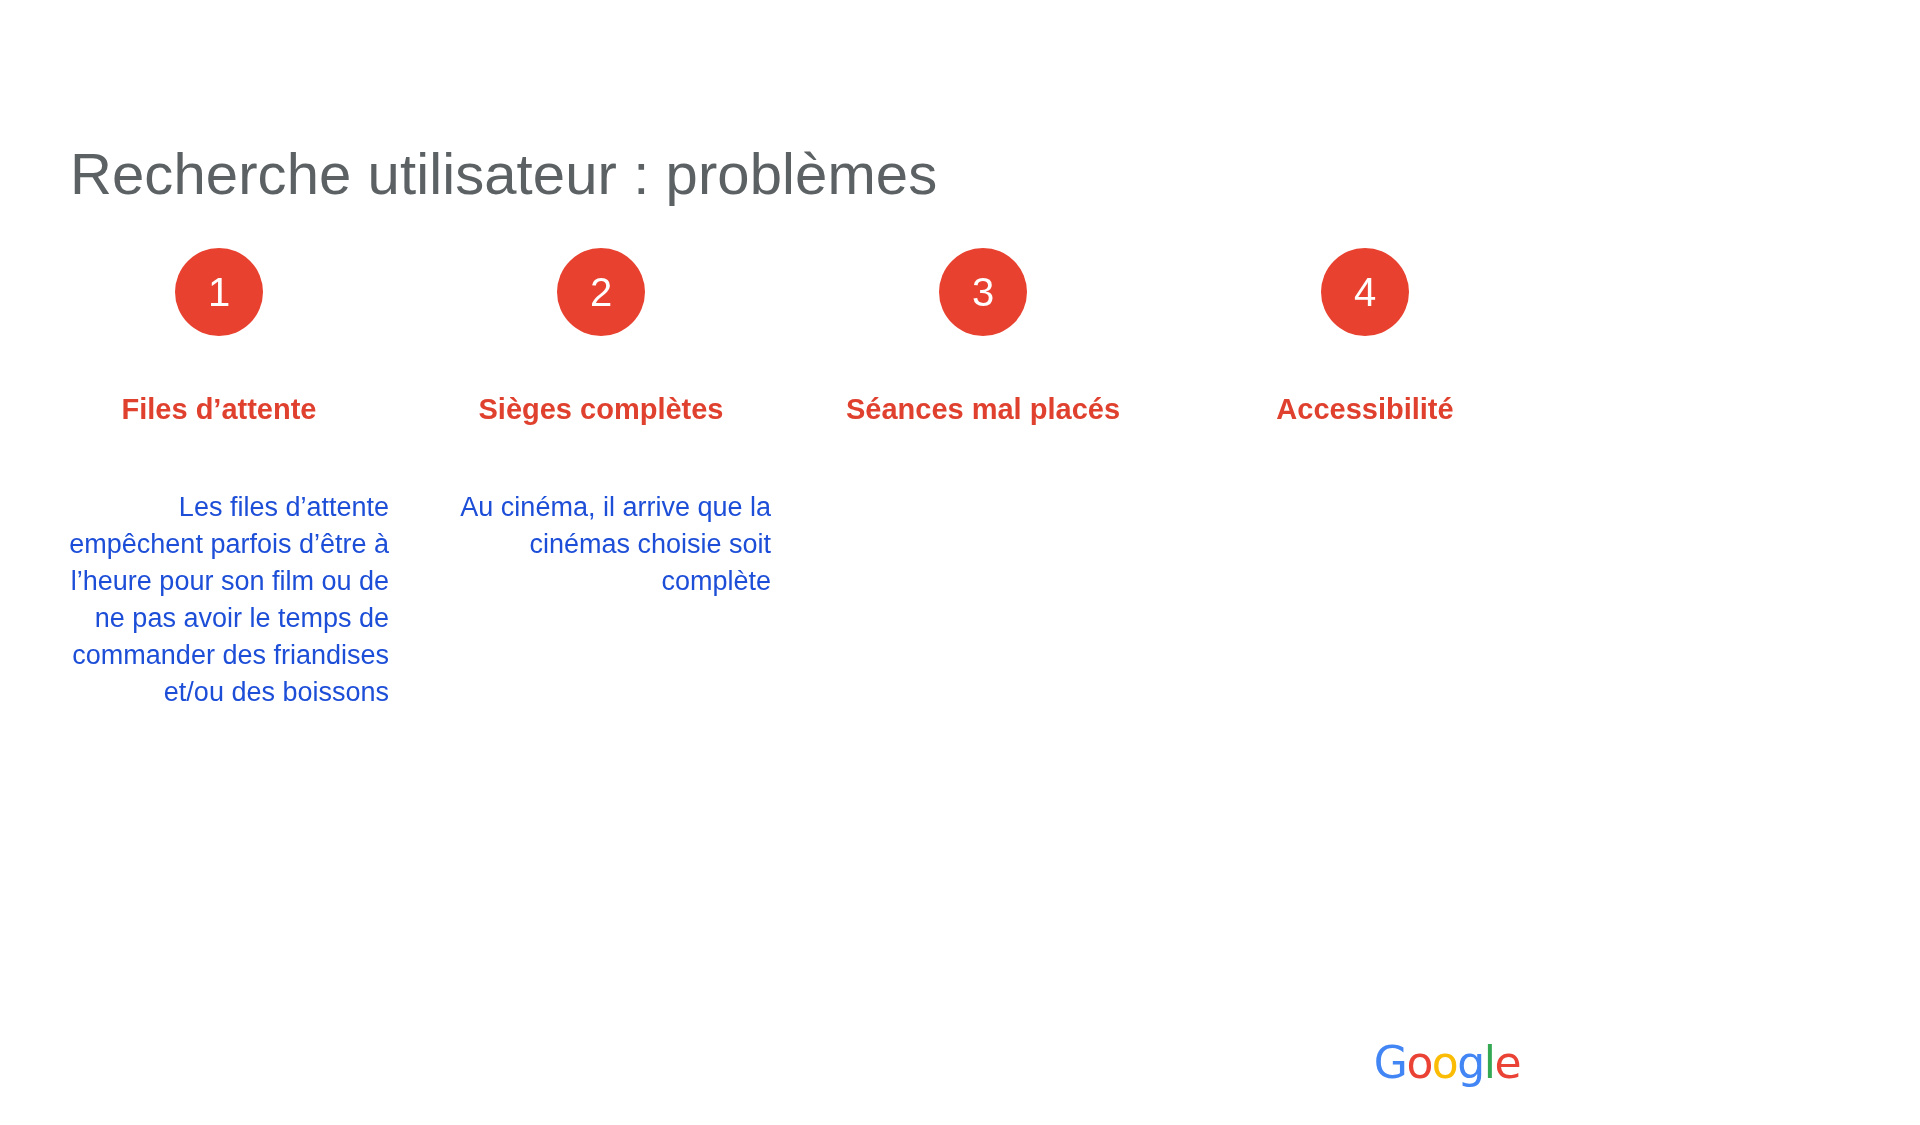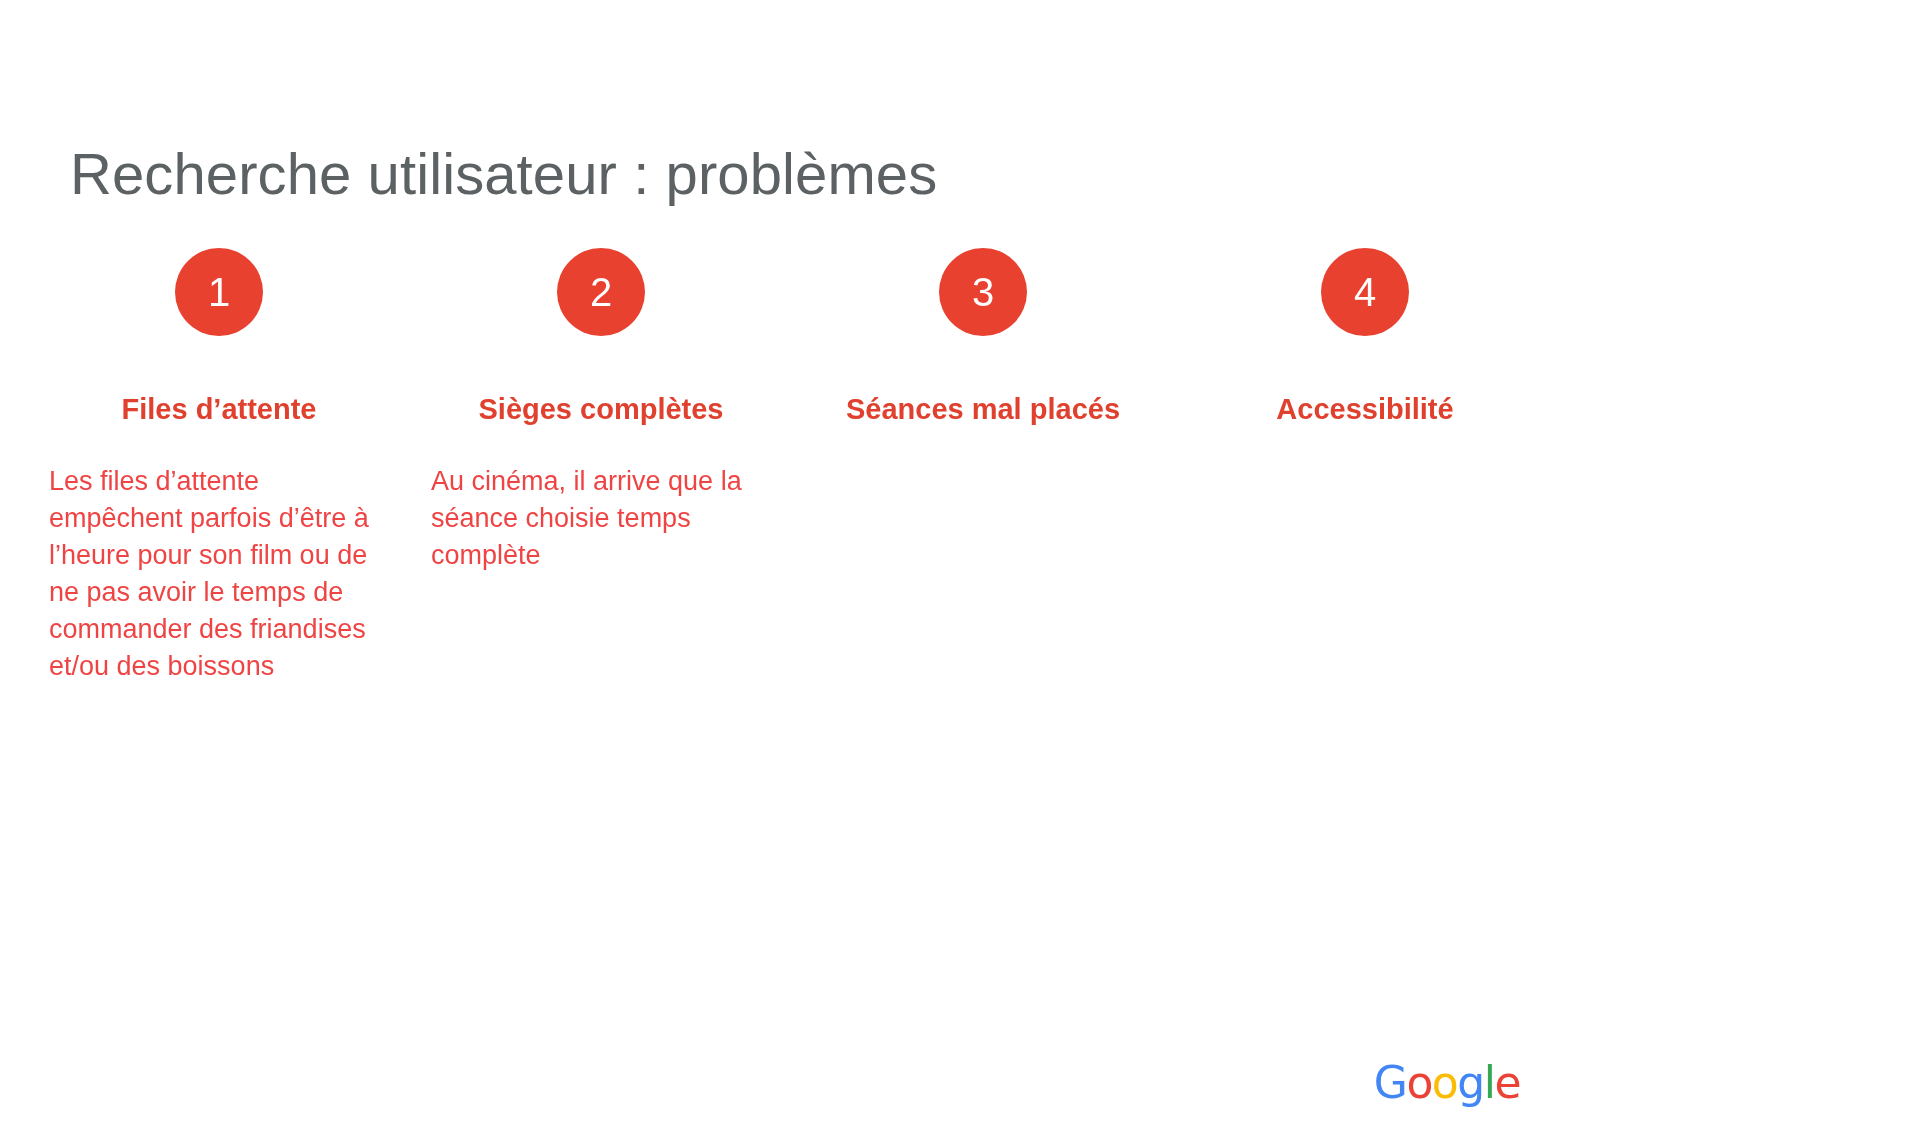--- a/index.html
+++ b/index.html
@@ -78,34 +78,34 @@
     margin-top: 56px;
     font-size: 29px;
     font-weight: bold;
     color: #e0412f;
     text-align: right;
     line-height: 1.2;
     white-space: nowrap;
   }
 
   .col-body {
-    margin-top: 36px;
+    margin-top: 62px;
     font-size: 27px;
     font-weight: 400;
-    color: #ef4444;
-    text-align: left;
+    color: #1d4ed8;
+    text-align: right;
     line-height: 1.37;
     max-width: 340px;
   }
 
   
   .google-logo {
     position: absolute;
     right: 52px;
-    bottom: 20px;
+    bottom: 40px;
     font-size: 44px;
     line-height: 1;
     font-family: "DejaVu Sans", "Liberation Sans", sans-serif;
     letter-spacing: -1.5px;
     user-select: none;
   }
   .google-logo span { display: inline-block; }
   .g1 { color: #4285f4; }
   .o1 { color: #ea4335; }
   .o2 { color: #fbbc05; }
@@ -124,21 +124,21 @@
 
     <div class="column">
       <div class="badge">1</div>
       <div class="col-heading">Files d’attente</div>
       <div class="col-body">Les files d’attente empêchent parfois d’être à l’heure pour son film ou de ne pas avoir le temps de commander des friandises et/ou des boissons</div>
     </div>
 
     <div class="column">
       <div class="badge">2</div>
       <div class="col-heading">Sièges complètes</div>
-      <div class="col-body">Au cinéma, il arrive que la séance choisie temps complète</div>
+      <div class="col-body">Au cinéma, il arrive que la cinémas choisie soit complète</div>
     </div>
 
     <div class="column">
       <div class="badge">3</div>
       <div class="col-heading">Séances mal placés</div>
     </div>
 
     <div class="column">
       <div class="badge">4</div>
       <div class="col-heading">Accessibilité</div>

